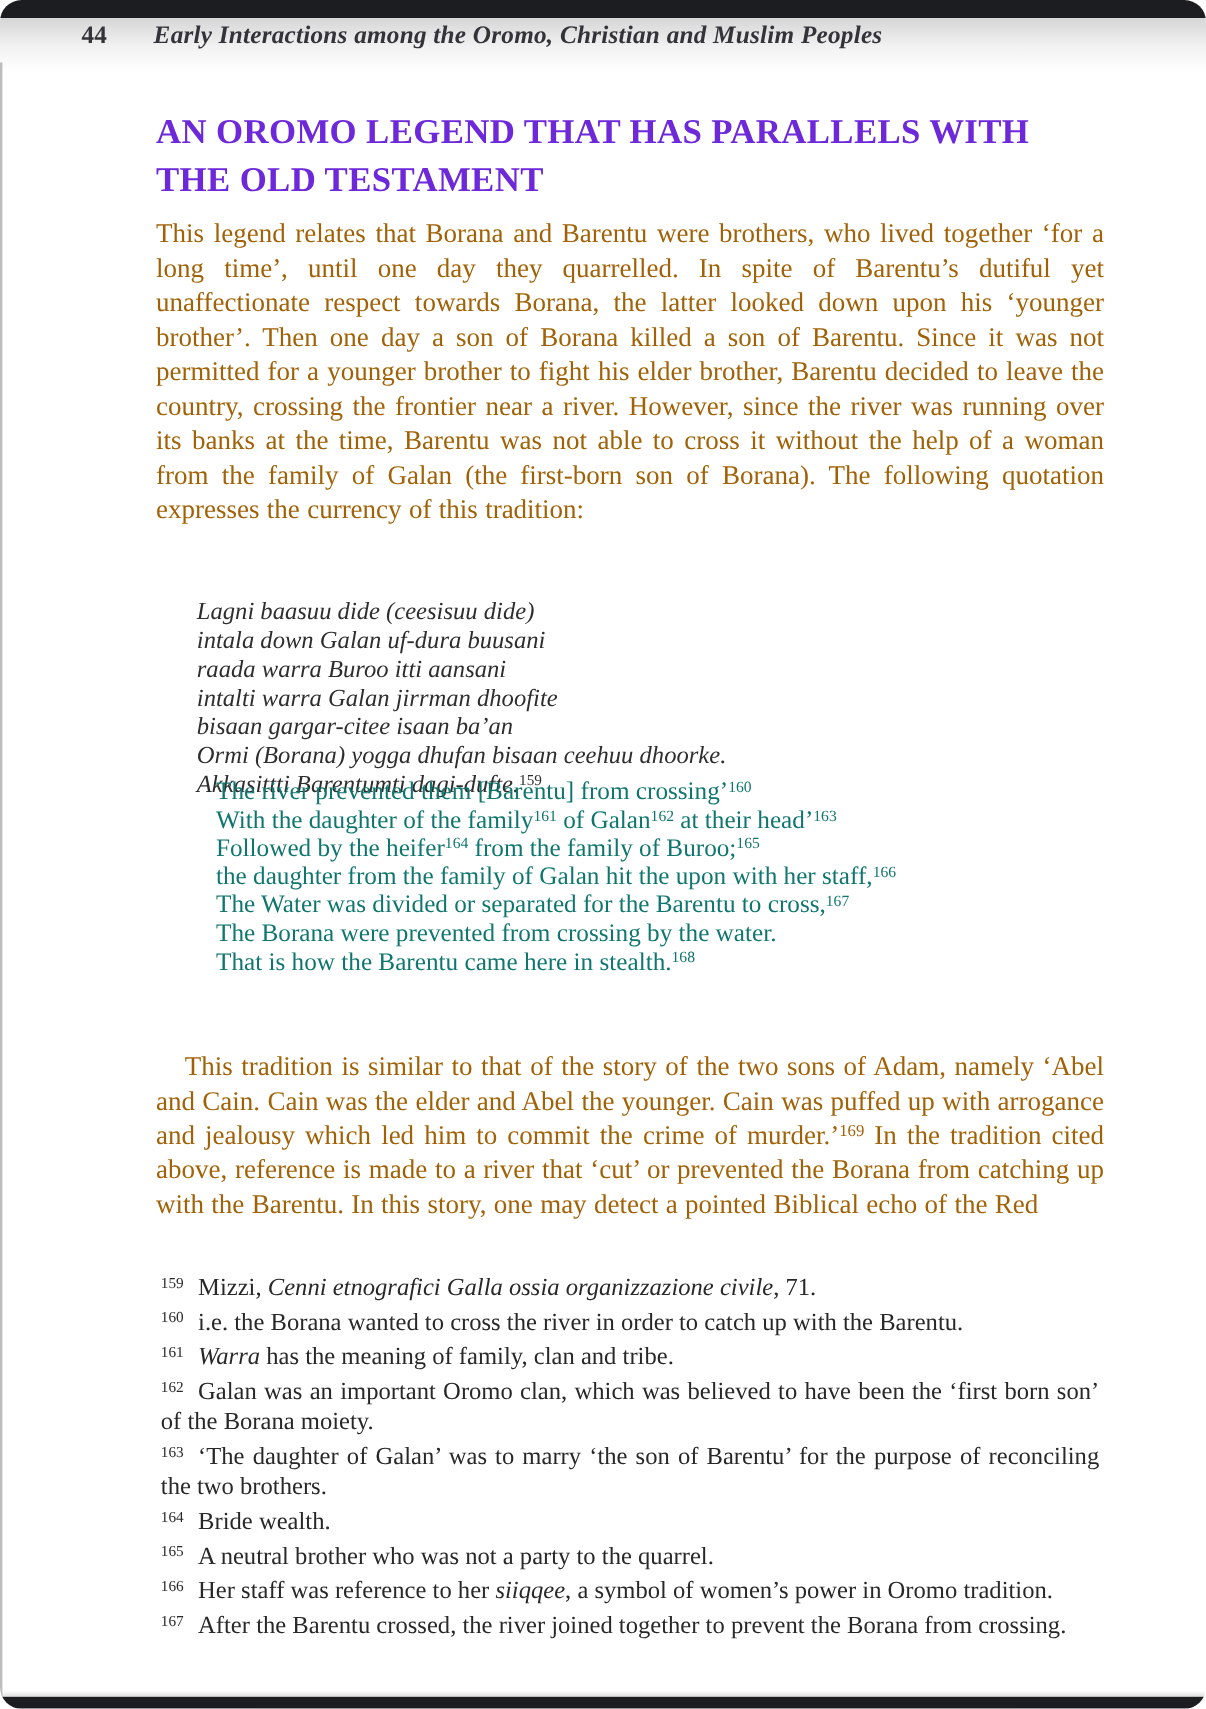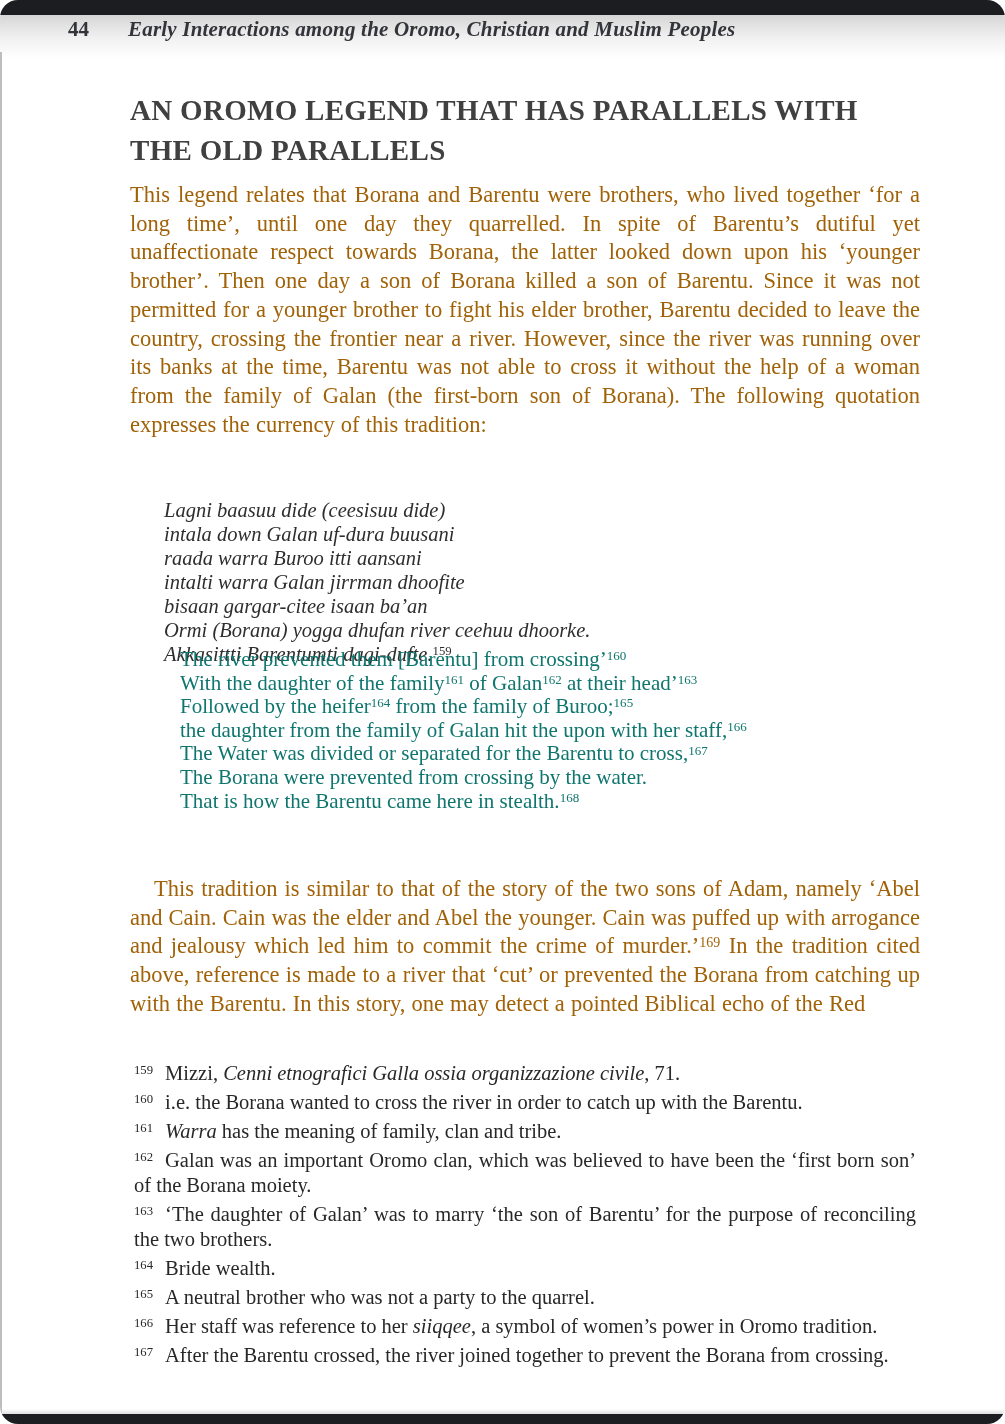--- a/index.html
+++ b/index.html
@@ -28,21 +28,21 @@
     font-size:21px; font-style:italic; font-weight:600; color:#33343a;
     letter-spacing:0.2px;
   }
   .left-edge {
     position:absolute; left:0; top:52px; bottom:10px; width:2px;
     background:#bdbdbd;
   }
   .heading {
     position:absolute; left:130px; top:90px; width:800px; margin:0;
     font-size:29px; line-height:40px; font-weight:600;
-    letter-spacing:0.3px; color:#404040;
+    letter-spacing:0.3px; color:#6d28d9;
   }
   .heading .hl { display:block; }
   .body {
     position:absolute; left:130px; width:790px; margin:0;
     font-size:22.5px; line-height:28.7px;
     text-align:justify; color:#a16207;
     word-spacing:0.5px;
   }
   .p1 { top:181px; }
   .p2 { top:875px; text-indent:24px; }
@@ -87,32 +87,32 @@
 
   <div class="header-band">
     <span class="pagenum">44</span>
     <span class="runhead">Early Interactions among the Oromo, Christian and Muslim Peoples</span>
   </div>
 
   <div class="left-edge"></div>
 
   <h1 class="heading">
     <span class="hl">AN OROMO LEGEND THAT HAS PARALLELS WITH</span>
-    <span class="hl">THE OLD PARALLELS</span>
+    <span class="hl">THE OLD TESTAMENT</span>
   </h1>
 
   <p class="body p1">This legend relates that Borana and Barentu were brothers, who lived together ‘for a long time’, until one day they quarrelled. In spite of Barentu’s dutiful yet unaffectionate respect towards Borana, the latter looked down upon his ‘younger brother’. Then one day a son of Borana killed a son of Barentu. Since it was not permitted for a younger brother to fight his elder brother, Barentu decided to leave the country, crossing the frontier near a river. However, since the river was running over its banks at the time, Barentu was not able to cross it without the help of a woman from the family of Galan (the first-born son of Borana). The following quotation expresses the currency of this tradition:</p>
 
   <div class="verse">
       <div><span>Lagni baasuu dide (ceesisuu dide)</span></div>
       <div><span>intala down Galan uf-dura buusani</span></div>
       <div><span>raada warra Buroo itti aansani</span></div>
       <div><span>intalti warra Galan jirrman dhoofite</span></div>
       <div><span>bisaan gargar-citee isaan ba’an</span></div>
-      <div><span>Ormi (Borana) yogga dhufan river ceehuu dhoorke.</span></div>
+      <div><span>Ormi (Borana) yogga dhufan bisaan ceehuu dhoorke.</span></div>
       <div><span>Akkasittti Barentumti dagi-dufte.</span><sup>159</sup></div>
     </div>
 
   <div class="translation">
       <div><span>The river prevented them [Barentu] from crossing’</span><sup>160</sup></div>
       <div><span>With the daughter of the family</span><sup>161</sup><span> of Galan</span><sup>162</sup><span> at their head’</span><sup>163</sup></div>
       <div><span>Followed by the heifer</span><sup>164</sup><span> from the family of Buroo;</span><sup>165</sup></div>
       <div><span>the daughter from the family of Galan hit the upon with her staff,</span><sup>166</sup></div>
       <div><span>The Water was divided or separated for the Barentu to cross,</span><sup>167</sup></div>
       <div><span>The Borana were prevented from crossing by the water.</span></div>

